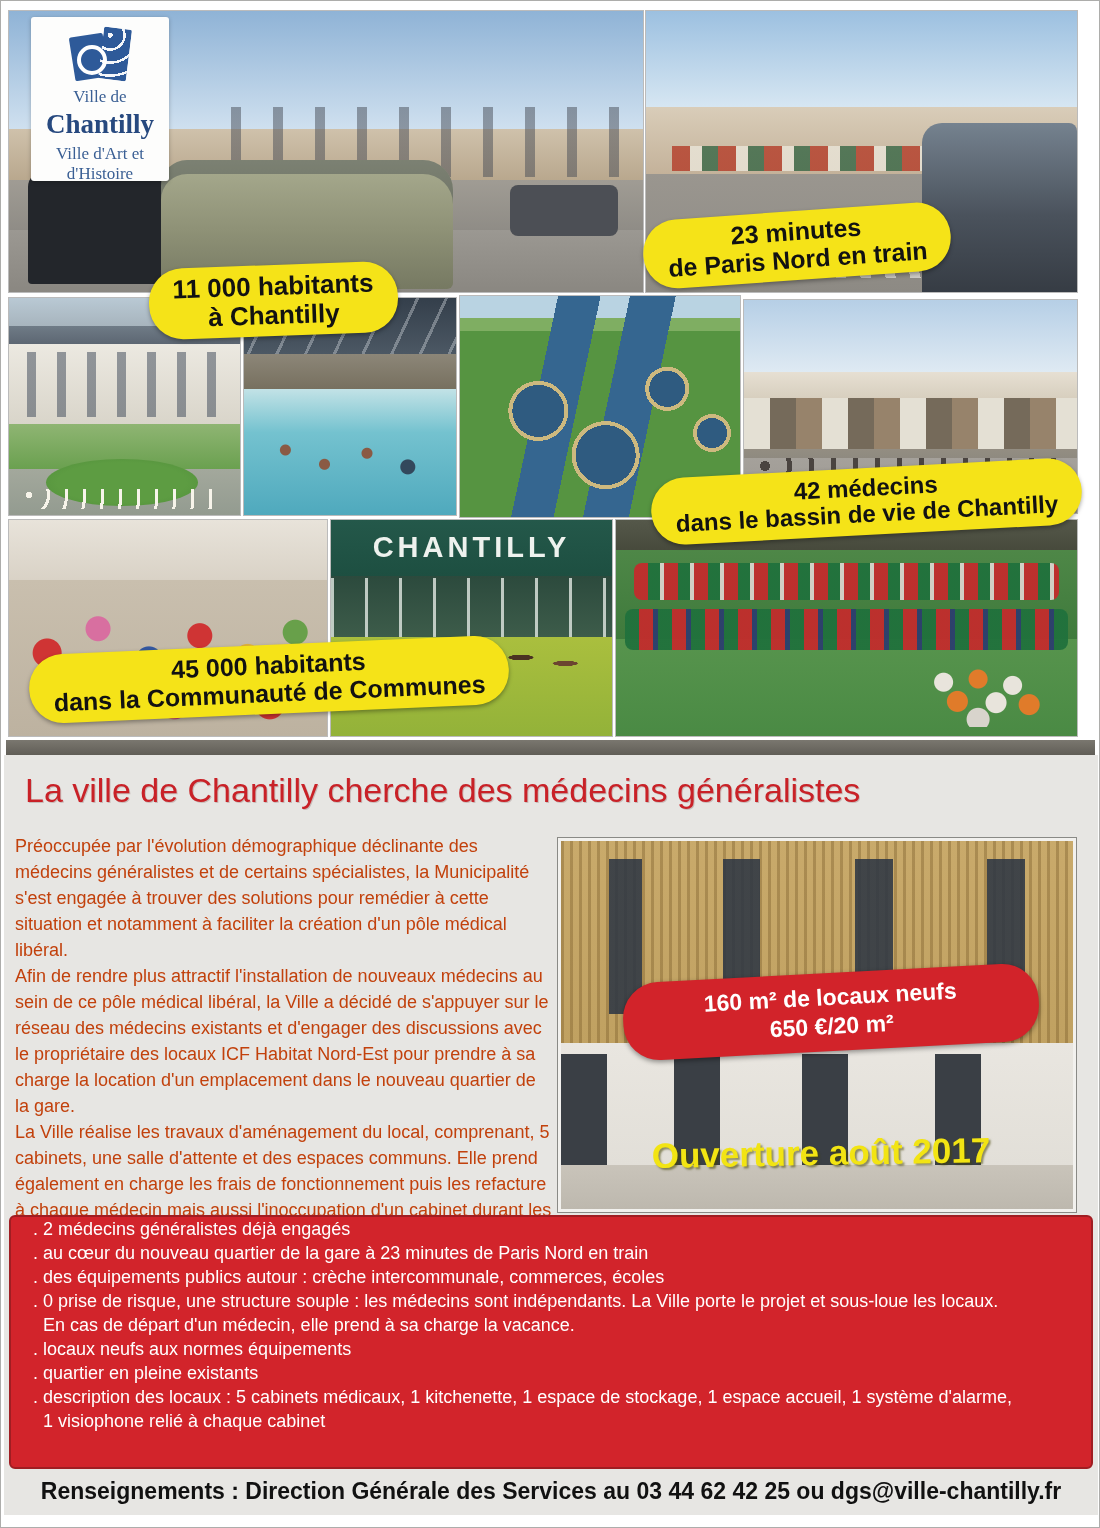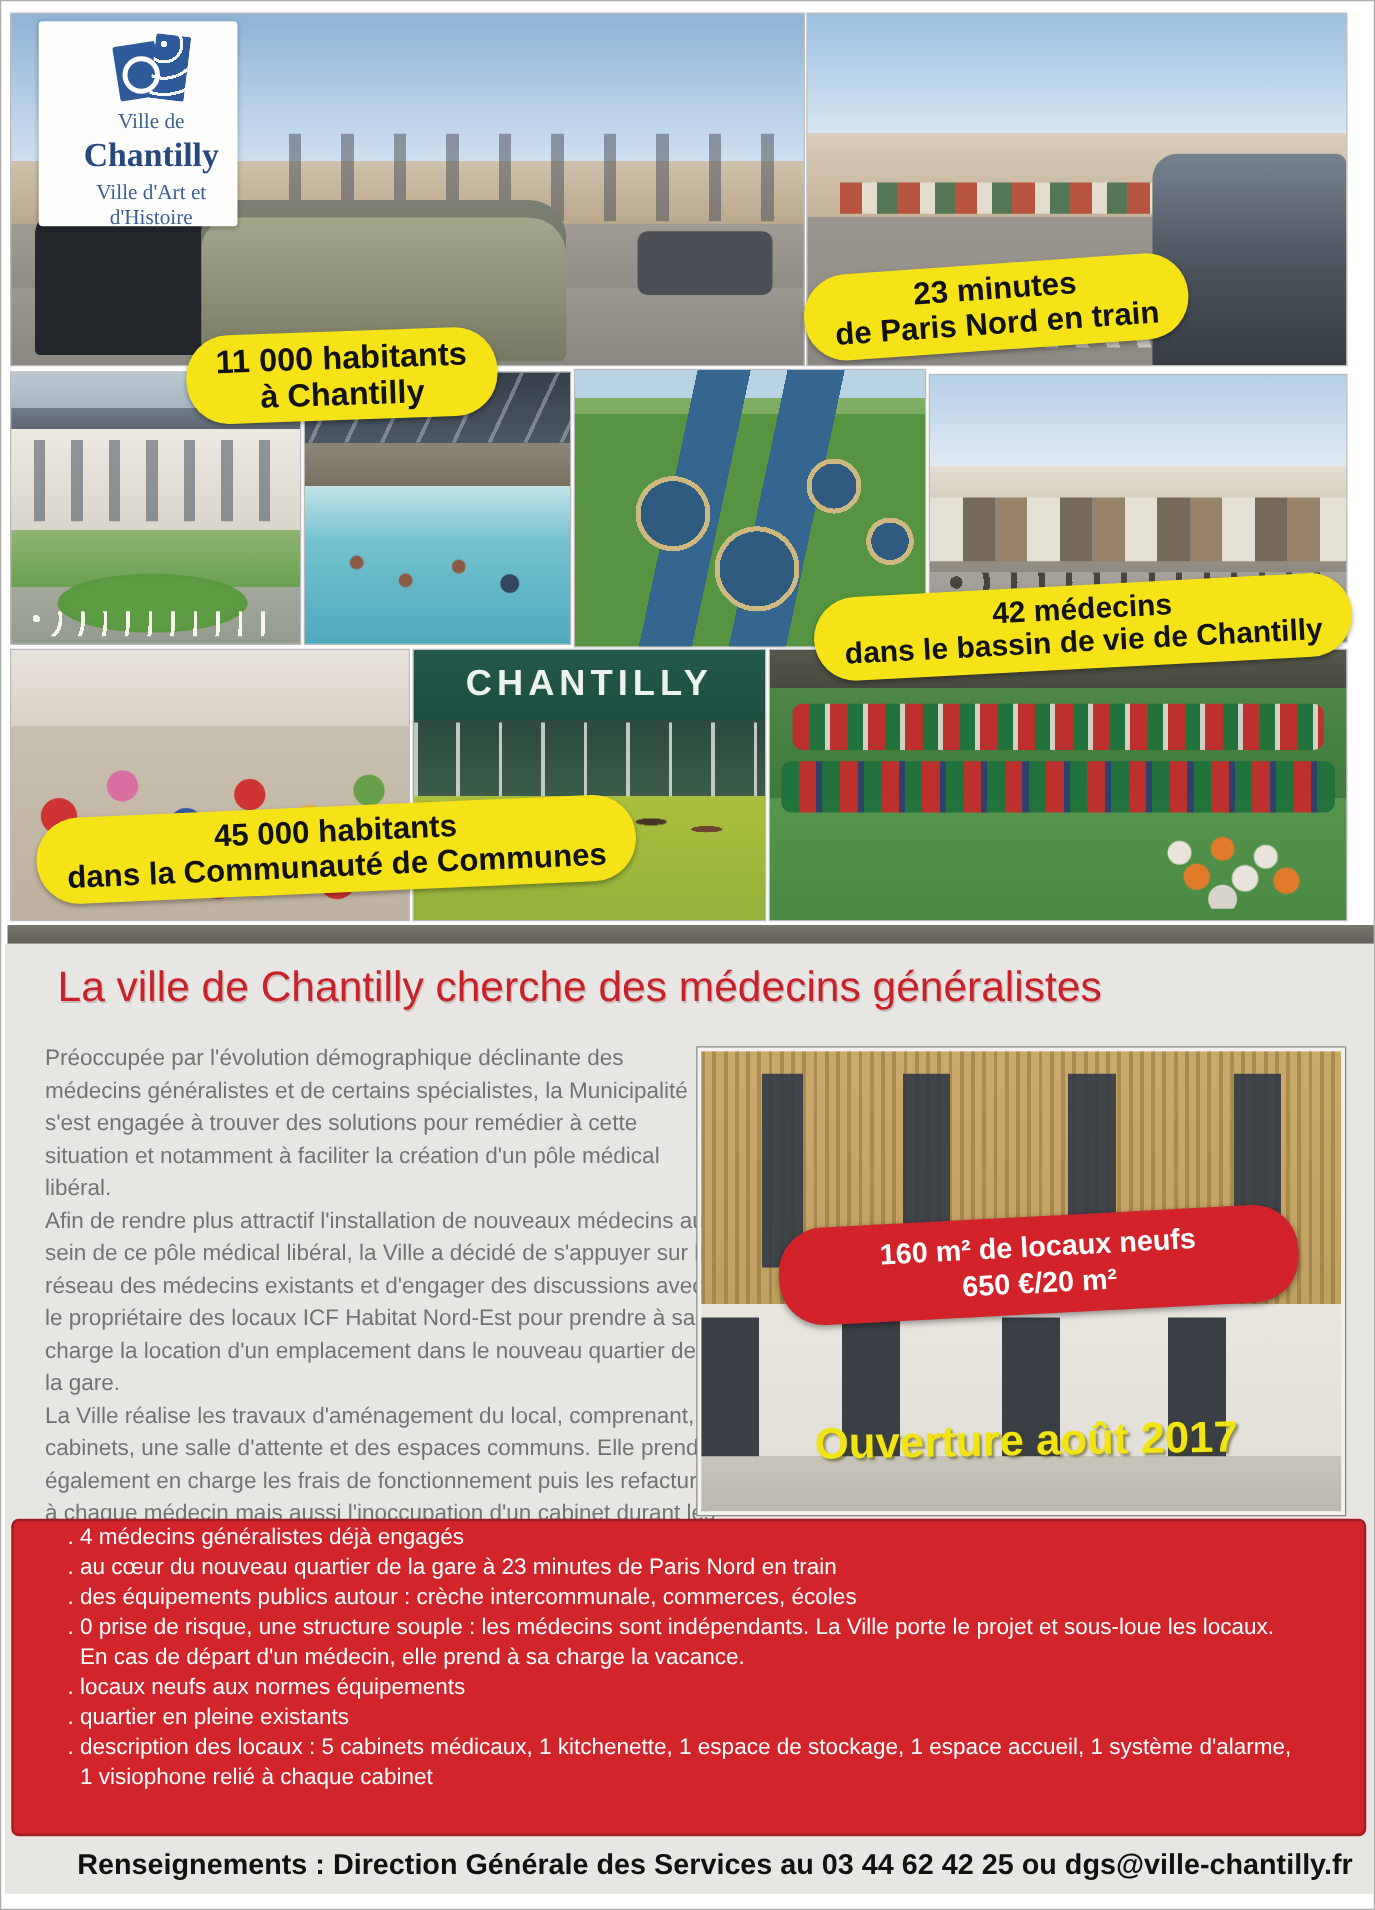--- a/index.html
+++ b/index.html
@@ -1,21 +1,21 @@
 <!DOCTYPE html>
 <html><head>
 <meta charset="utf-8">
 <style>
   html,body{margin:0;padding:0;background:#ffffff;}
   .page{
     position:relative; width:1100px; height:1528px; background:#ffffff;
     border:1px solid #adadab; box-sizing:border-box; overflow:hidden;
     font-family:"Liberation Sans", sans-serif;
   }
-  .abs{position:absolute;padding-left:21px;}
+  .abs{position:absolute;}
   .photo{position:absolute; overflow:hidden; outline:1px solid rgba(60,60,60,.35);}
   .shape{position:absolute;}
 
   
   .ph-station{left:8px; top:10px; width:634px; height:281px;
     background:linear-gradient(180deg,#8fb3d6 0%,#cfe0ef 42%,#cfc1ab 42%,#b9a88e 60%,#a09c94 60%,#8f8c86 78%,#9b9892 78%,#8a8781 100%);}
   .st-facade{left:35%; top:34%; width:62%; height:25%;
     background:repeating-linear-gradient(90deg, rgba(70,75,85,.5) 0 10px, transparent 10px 42px);}
   .st-car-dark{left:3%; bottom:3%; width:30%; height:40%; background:#23262b; border-radius:16px 20px 4px 4px;}
   .st-car-olive{left:24%; bottom:1%; width:46%; height:46%;
@@ -137,21 +137,21 @@
       radial-gradient(circle at 45% 88%, #d8d4cc 0 11px, transparent 12px);}
 
   
   .divider{left:5px; top:739px; width:1089px; height:15px;
     background:linear-gradient(180deg,#7a776f,#615e57);}
   .gray-bg{left:3px; top:754px; width:1094px; height:760px; background:#e7e6e3;}
 
   .headline{left:24px; top:770px; width:1062px; font-size:34px; font-weight:normal;
     color:#c92127; letter-spacing:0px; text-shadow:1px 1px 0 rgba(80,20,20,.2); white-space:nowrap;}
 
-  .paragraphs{left:14px; top:832px; width:538px; font-size:18px; line-height:26px; color:#737373;}
+  .paragraphs{left:14px; top:832px; width:538px; font-size:18px; line-height:26px; color:#c2410c;}
   .paragraphs p{margin:0;}
 
   .ph-medical{left:557px; top:837px; width:512px; height:368px; outline:none;
     border:3px solid #f2f1ee; box-shadow:0 0 0 1px #8a8a86;
     background:linear-gradient(180deg,#c9aa6b 0%,#c0a161 55%,#e9e6e0 55%,#e2dfd8 88%,#c9c4ba 88%,#bdb8ae 100%);}
   .md-slats{left:0; top:0; width:100%; height:55%;
     background:repeating-linear-gradient(90deg, rgba(120,90,40,.38) 0 3px, transparent 3px 9px);}
   .md-windows{left:4%; top:5%; width:92%; height:42%; opacity:.88;
     background:linear-gradient(90deg, transparent 0 6%, #2e3744 6% 13%, transparent 13% 30%, #2e3744 30% 38%, transparent 38% 58%, #2e3744 58% 66%, transparent 66% 86%, #2e3744 86% 94%, transparent 94%);}
   .md-doors{left:0; top:58%; width:100%; height:30%;
@@ -262,21 +262,21 @@
     <div class="shape md-windows"></div>
     <div class="shape md-doors"></div>
     <div class="offer-pill">
       <div>160 m² de locaux neufs</div>
       <div>650 €/20 m²</div>
     </div>
     <div class="opening-text">Ouverture août 2017</div>
   </div>
 
   <div class="abs atouts-box">
-    <div class="atout-item">. 4 médecins généralistes déjà engagés</div>
+    <div class="atout-item">. 2 médecins généralistes déjà engagés</div>
     <div class="atout-item">. au cœur du nouveau quartier de la gare à 23 minutes de Paris Nord en train</div>
     <div class="atout-item">. des équipements publics autour : crèche intercommunale, commerces, écoles</div>
     <div class="atout-item">. 0 prise de risque, une structure souple : les médecins sont indépendants. La Ville porte le projet et sous-loue les locaux.
   En cas de départ d'un médecin, elle prend à sa charge la vacance.</div>
     <div class="atout-item">. locaux neufs aux normes équipements</div>
     <div class="atout-item">. quartier en pleine existants</div>
     <div class="atout-item">. description des locaux : 5 cabinets médicaux, 1 kitchenette, 1 espace de stockage, 1 espace accueil, 1 système d'alarme,
   1 visiophone relié à chaque cabinet</div>
   </div>
 

